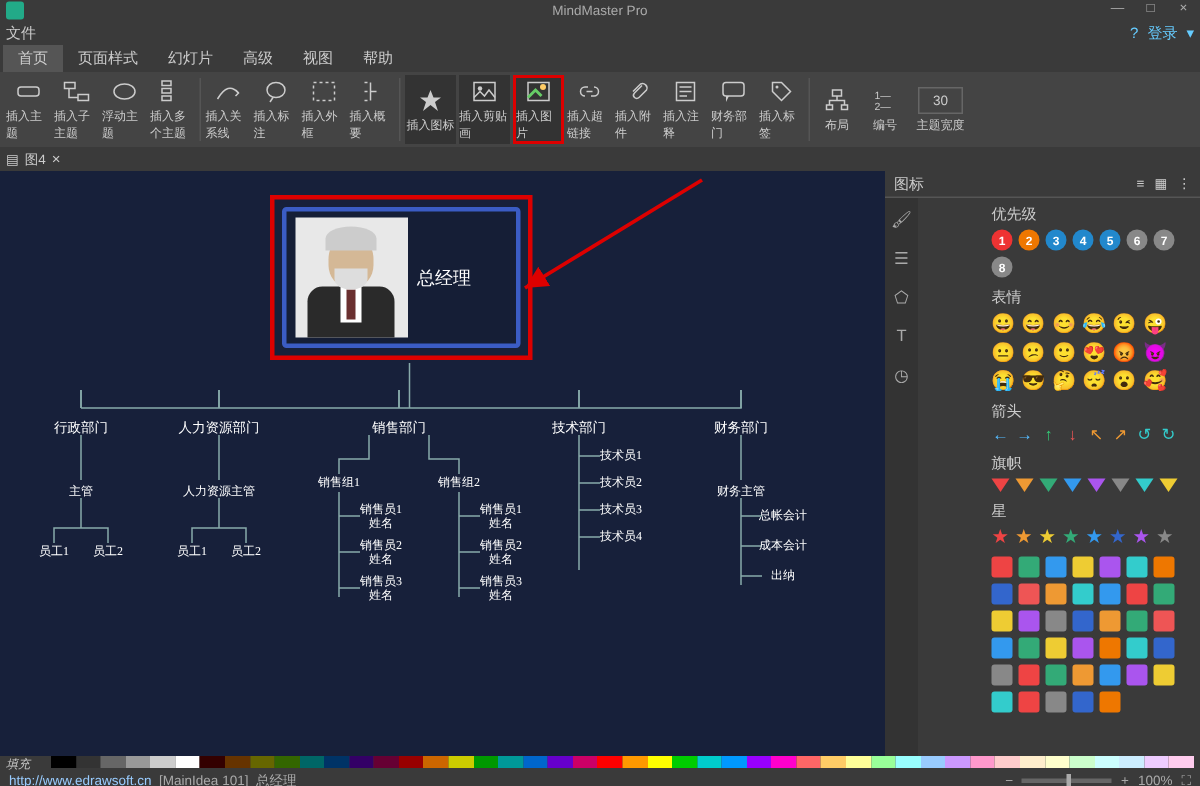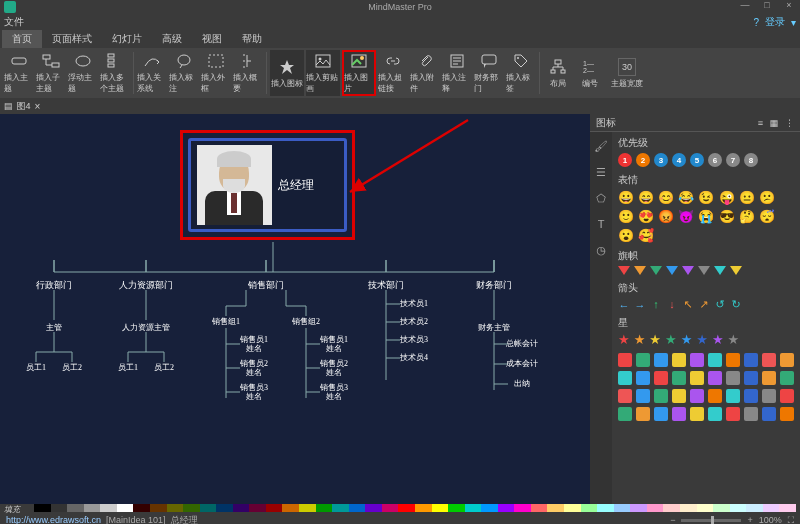--- a/index.html
+++ b/index.html
@@ -9,21 +9,21 @@
 .titlebar .wincontrols { position:absolute; right:0; top:0; display:flex; }
 .titlebar .wincontrols span { width:22px; text-align:center; color:#aaa; font-size:9px; }
 .titlebar .appicon { position:absolute; left:4px; width:12px; height:12px; background:#2a8; border-radius:2px; }
 .menubar { height:16px; display:flex; padding:0 4px; gap:8px; font-size:10px; color:#ccc; align-items:center; }
 .menubar .right { margin-left:auto; display:flex; gap:6px; color:#6cf; font-size:10px; align-items:center;}
 .tabbar { height:18px; display:flex; padding:0 2px; background:#3a3a3a; font-size:10px; }
 .tabbar .tab { padding:2px 10px; color:#ccc; }
 .tabbar .tab.active { background:#555; }
 .ribbon { height:50px; background:#444; display:flex; padding:2px 4px; gap:2px; }
 .rbtn { width:30px; display:flex; flex-direction:column; align-items:center; justify-content:center; gap:2px; font-size:8px; color:#ccc; position:relative;}
-.rbtn .ic { width:18px; height:18px; display:flex; align-items:center; justify-content:center; }
+.rbtn .ic { width:30px; height:18px; display:flex; align-items:center; justify-content:center; }
 .rbtn svg { width:18px; height:18px; }
 .rbtn.dark { background:#333; width:34px; }
 .rsep { width:1px; background:#555; margin:2px 1px; }
 .rbox { border:2px solid #d00; }
 .docbar { height:16px; background:#3a3a3a; display:flex; align-items:center; padding:0 4px; font-size:9px; color:#ccc; gap:4px;}
 .docbar .close { font-size:10px; }
 .workspace { display:flex; height:390px; }
 .canvas { flex:1; background:#17203a; position:relative; overflow:hidden; }
 .canvas svg.lines { position:absolute; inset:0; width:100%; height:100%; }
 .rootnode { position:absolute; left:180px; top:16px; width:175px; height:110px; border:3px solid #d00; }
@@ -35,21 +35,21 @@
 .photo .body { position:absolute; left:8px; top:46px; width:58px; height:40px; background:#2a2a2a; border-radius:10px 10px 0 0; }
 .photo .shirt { position:absolute; left:30px; top:46px; width:14px; height:24px; background:#fff; }
 .photo .tie { position:absolute; left:34px; top:48px; width:6px; height:20px; background:#6a3030; }
 .rootlabel { color:#fff; font-size:12px; font-family:KaiTi,serif; }
 .sidepanel { width:210px; background:#3a3a3a; display:flex; flex-direction:column; }
 .sidehdr { height:18px; display:flex; align-items:center; padding:0 6px; font-size:10px; color:#ccc; justify-content:space-between; border-bottom:1px solid #555;}
 .sidehdr .icons span { margin-left:4px; font-size:9px;}
 .sidebody { flex:1; display:flex; }
 .sidetabs { width:22px; background:#333; display:flex; flex-direction:column; align-items:center; padding-top:6px; gap:10px; }
 .sidetabs .stab { width:16px; height:16px; color:#aaa; display:flex; align-items:center; justify-content:center; font-size:11px;}
-.iconarea { flex:1; padding:4px 6px; overflow:hidden; }
+.iconarea { flex:1; padding:4px 6px; overflow:hidden;margin-left:43px; }
 .iconsec { margin-bottom:6px; }
 .iconsec .lab { font-size:10px; color:#ccc; margin-bottom:3px; }
 .iconrow { display:flex; flex-wrap:wrap; gap:4px; }
 .iconrow .ico { width:14px; height:14px; border-radius:50%; display:flex; align-items:center; justify-content:center; font-size:8px; color:#fff; font-weight:bold;}
 .iconrow .sq { width:14px; height:14px; border-radius:2px; }
 .iconrow .arr { width:12px; height:12px; font-size:11px; line-height:12px; text-align:center;}
 .iconrow .flag { width:0; height:0; border-left:6px solid transparent; border-right:6px solid transparent; border-top:9px solid; }
 .iconrow .star { font-size:13px; line-height:14px; }
 .reslinks { display:flex; gap:20px; font-size:10px; color:#ccc; padding:4px 2px 0; }
 .statusbar { height:16px; background:#3a3a3a; display:flex; align-items:center; padding:0 6px; font-size:9px; color:#aaa; justify-content:space-between;}
@@ -394,43 +394,43 @@
               <span>😈</span>
               <span>😭</span>
               <span>😎</span>
               <span>🤔</span>
               <span>😴</span>
               <span>😮</span>
               <span>🥰</span>
           </div>
           </div>
         <div class="iconsec">
+            <div class="lab">箭头</div>
+          <div class="iconrow">
+            <span class="arr" style="color:#5bf">←</span>
+              <span class="arr" style="color:#5bf">→</span>
+              <span class="arr" style="color:#3c7">↑</span>
+              <span class="arr" style="color:#e55">↓</span>
+              <span class="arr" style="color:#e93">↖</span>
+              <span class="arr" style="color:#e93">↗</span>
+              <span class="arr" style="color:#3cc">↺</span>
+              <span class="arr" style="color:#3cc">↻</span>
+          </div>
+          </div>
+        <div class="iconsec">
             <div class="lab">旗帜</div>
           <div class="iconrow">
             <span class="flag" style="border-top-color:#e44"></span>
               <span class="flag" style="border-top-color:#e93"></span>
               <span class="flag" style="border-top-color:#3a7"></span>
               <span class="flag" style="border-top-color:#39e"></span>
               <span class="flag" style="border-top-color:#a5e"></span>
               <span class="flag" style="border-top-color:#888"></span>
               <span class="flag" style="border-top-color:#3cc"></span>
               <span class="flag" style="border-top-color:#ec3"></span>
-          </div>
-          </div>
-        <div class="iconsec">
-            <div class="lab">箭头</div>
-          <div class="iconrow">
-            <span class="arr" style="color:#5bf">←</span>
-              <span class="arr" style="color:#5bf">→</span>
-              <span class="arr" style="color:#3c7">↑</span>
-              <span class="arr" style="color:#e55">↓</span>
-              <span class="arr" style="color:#e93">↖</span>
-              <span class="arr" style="color:#e93">↗</span>
-              <span class="arr" style="color:#3cc">↺</span>
-              <span class="arr" style="color:#3cc">↻</span>
           </div>
           </div>
         <div class="iconsec">
             <div class="lab">星</div>
           <div class="iconrow">
             <span class="star" style="color:#e44">★</span>
               <span class="star" style="color:#e93">★</span>
               <span class="star" style="color:#ec3">★</span>
               <span class="star" style="color:#3a7">★</span>
               <span class="star" style="color:#39e">★</span>

